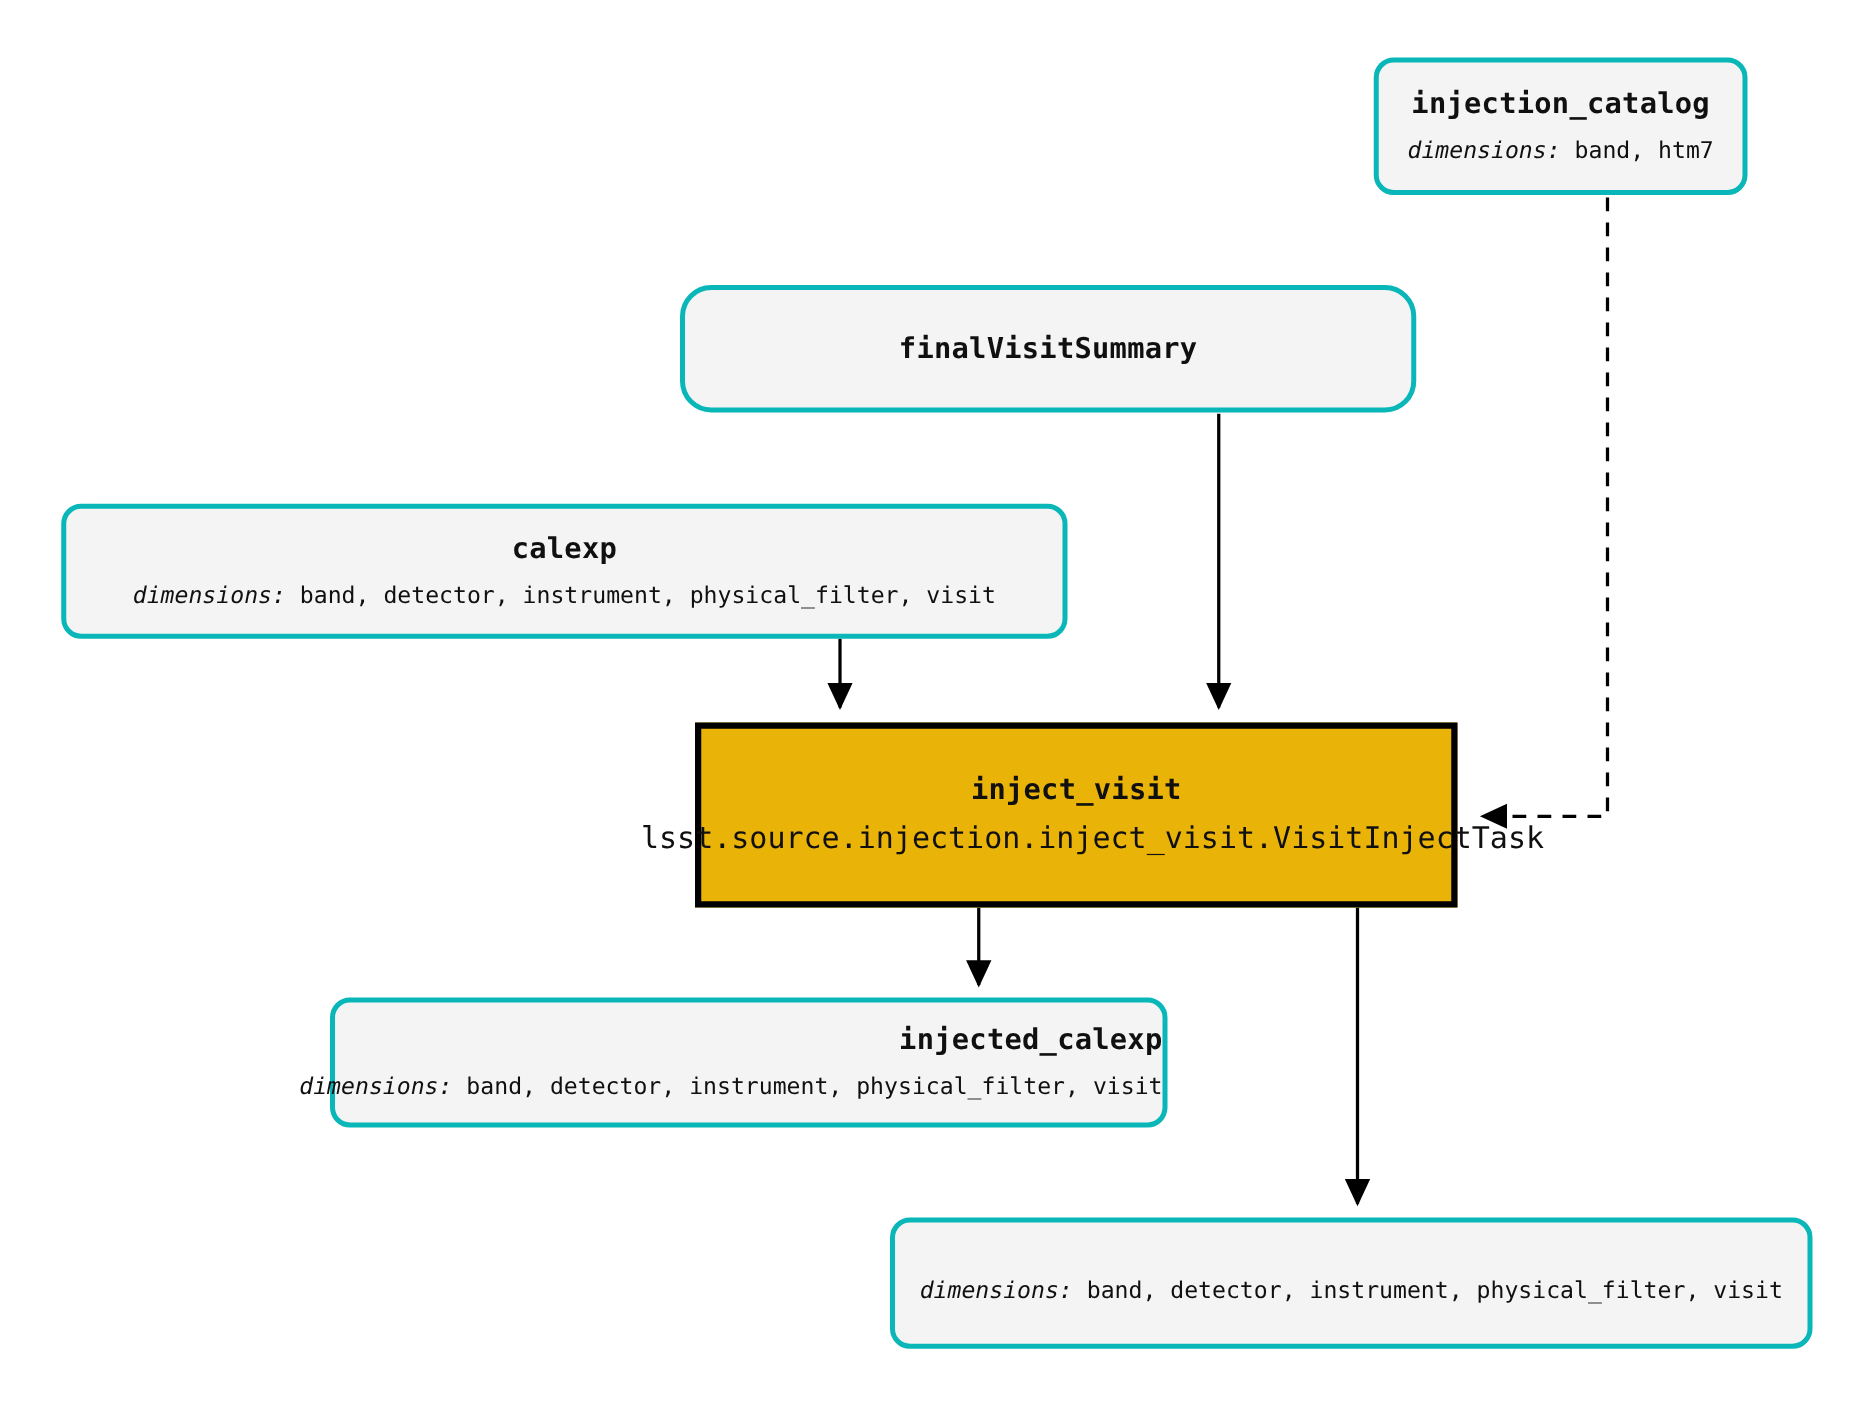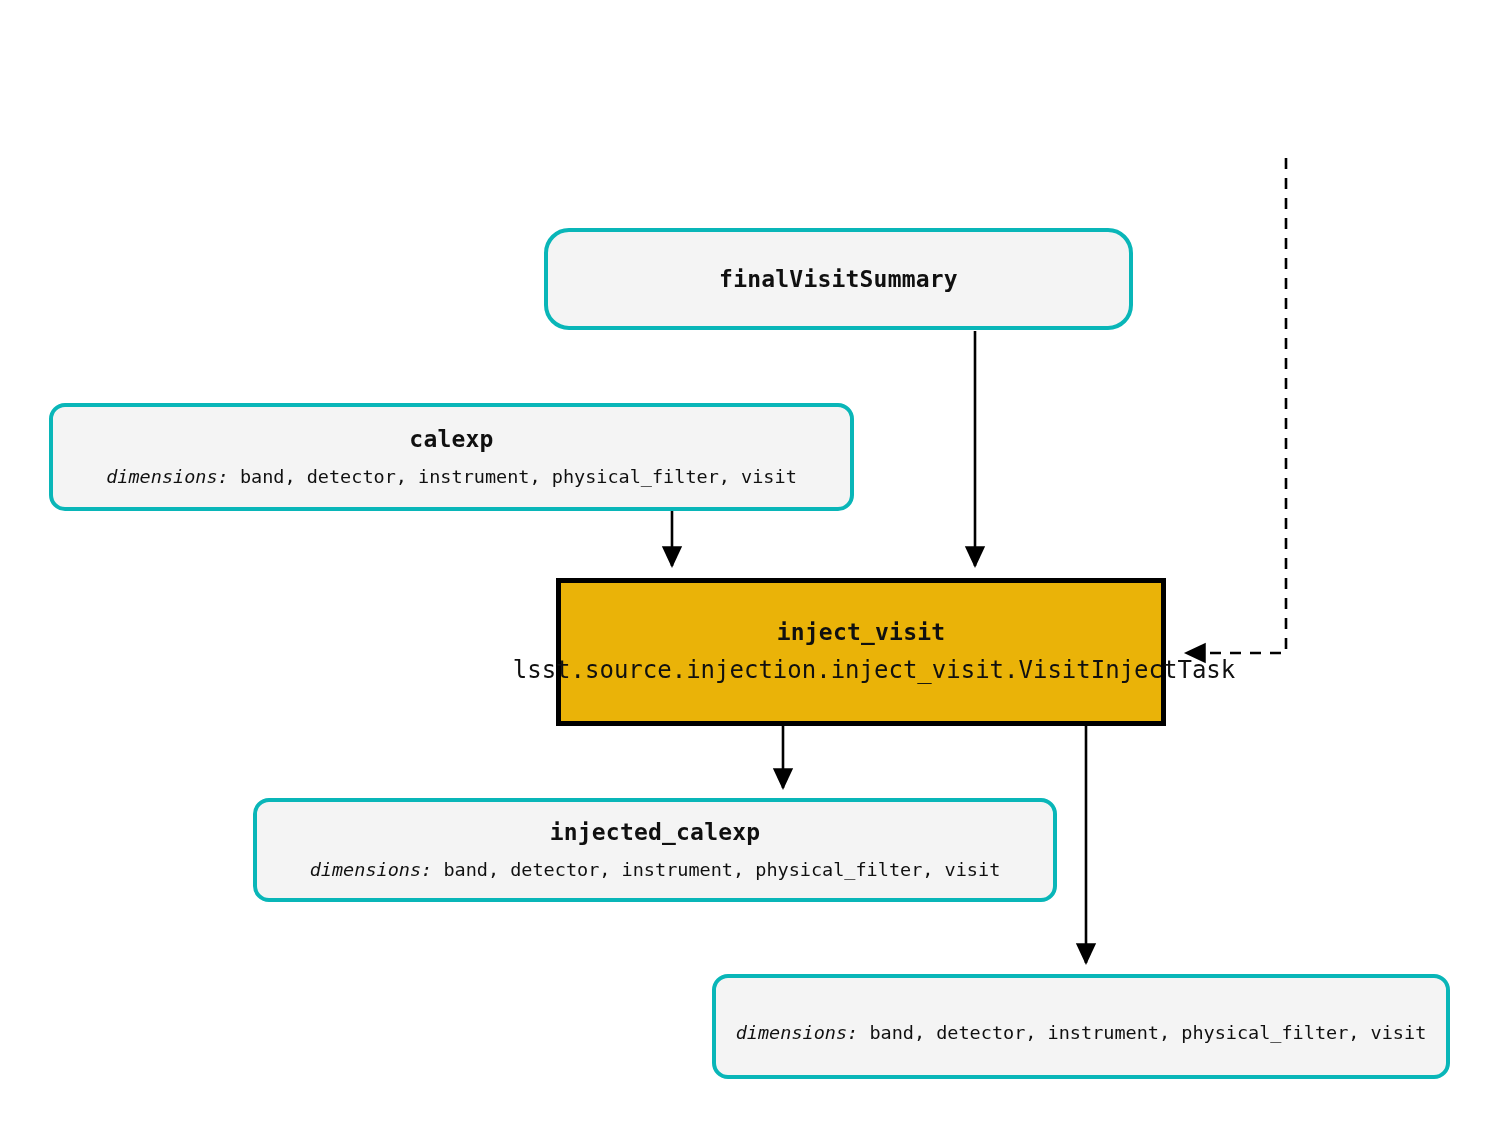--- a/index.html
+++ b/index.html
@@ -106,39 +106,46 @@
 
     <g>
       <path d="M783,726 L783,788" stroke="#000000" stroke-width="2.6" fill="none" marker-end="url(#arrow)"></path>
     </g>
 
     <g>
       <path d="M1086,726 L1086,963" stroke="#000000" stroke-width="2.6" fill="none" marker-end="url(#arrow)"></path>
     </g>
   </svg>
 
+  <div class="node dataset" style="left:1099px; top:46px; width:299px; height:110px;">
+    <div class="node-title">injection_catalog</div>
+    <div class="node-dims">
+      <span class="dim-label">dimensions:</span>
+      <span class="dim-values">band, htm7</span>
+    </div>
+  </div>
 
   <div class="node dataset" style="left:544px; top:228px; width:589px; height:102px;border-radius:25px;">
     <div class="node-title">finalVisitSummary</div>
   </div>
 
   <div class="node dataset" style="left:49px; top:403px; width:805px; height:108px;">
     <div class="node-title">calexp</div>
     <div class="node-dims">
       <span class="dim-label">dimensions:</span>
       <span class="dim-values">band, detector, instrument, physical_filter, visit</span>
     </div>
   </div>
 
   <div class="node task" style="left:556px; top:578px; width:610px; height:148px;">
     <div class="node-title">inject_visit</div>
     <div class="node-class">lsst.source.injection.inject_visit.VisitInjectTask</div>
   </div>
 
-  <div class="node dataset" style="left:253px; top:798px; width:804px; height:104px;">
+  <div class="node dataset" style="left:264px; top:798px; width:670px; height:104px;align-items:flex-end;">
     <div class="node-title">injected_calexp</div>
     <div class="node-dims">
       <span class="dim-label">dimensions:</span>
       <span class="dim-values">band, detector, instrument, physical_filter, visit</span>
     </div>
   </div>
 
   <div class="node dataset" style="left:712px; top:974px; width:738px; height:105px;">
     <div class="node-dims">
       <span class="dim-label">dimensions:</span>

